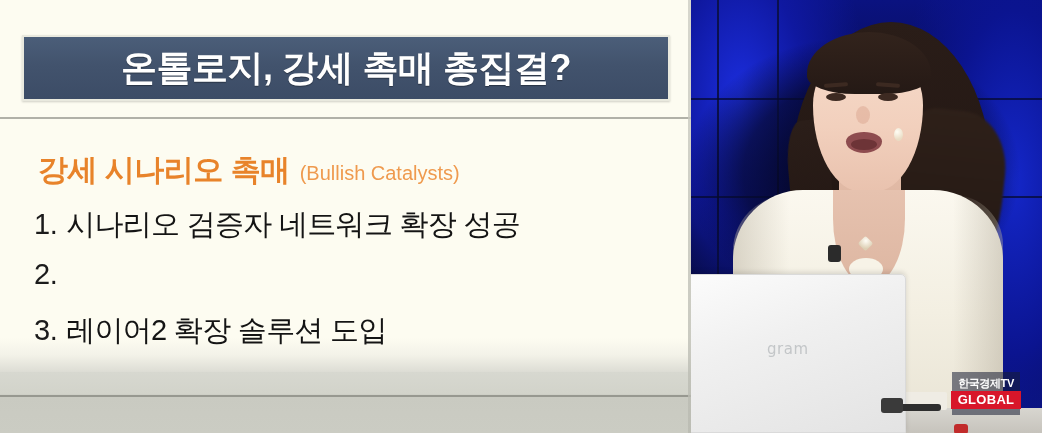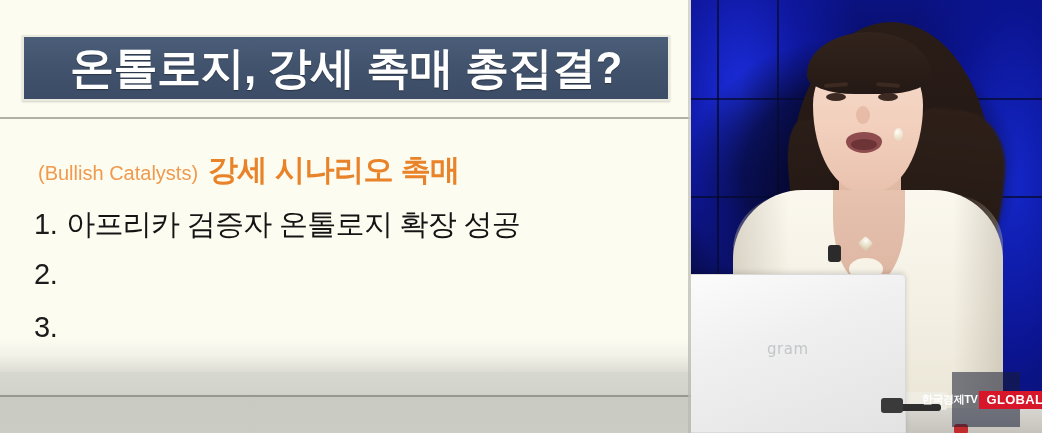--- a/index.html
+++ b/index.html
@@ -71,21 +71,21 @@
     background: linear-gradient(180deg, #4b5e79 0%, #42536d 45%, #3c4c66 100%);
     border: 2px solid #e9e9de;
     box-sizing: border-box;
     display: flex;
     align-items: center;
     justify-content: center;
     box-shadow: 0 1px 2px rgba(0,0,0,.18);
   }
   #title-text {
     color: #ffffff;
-    font-size: 44px;
+    font-size: 36px;
     font-weight: bold;
     letter-spacing: -0.5px;
     line-height: 1;
     text-shadow: 0 1px 1px rgba(0,0,0,.35);
     white-space: nowrap;
   }
 
   
   #header-divider {
     position: absolute;
@@ -432,24 +432,24 @@
     background: #c12b2b;
     border-radius: 3px;
   }
 
   
   #logo-box {
     position: absolute;
     left: 261px;
     top: 372px;
     width: 68px;
-    height: 55px;
+    height: 43px;
     background: rgba(24,30,52,.55);
     display: flex;
-    flex-direction: row;
+    flex-direction: column;
     align-items: center;
     justify-content: center;
     gap: 2px;
   }
   #logo-top {
     color: #ffffff;
     font-size: 11px;
     font-weight: bold;
     letter-spacing: -0.4px;
     line-height: 1;
@@ -473,34 +473,35 @@
 
   <div id="left-panel">
 
     <div id="title-bar">
       <div id="title-text">온톨로지, 강세 촉매 총집결?</div>
     </div>
 
     <div id="header-divider"></div>
 
     <div id="subtitle-row">
+      <span id="subtitle-ko">강세 시나리오 촉매</span>
       <span id="subtitle-en">(Bullish Catalysts)</span>
-      <span id="subtitle-ko">강세 시나리오 촉매</span>
     </div>
 
     <div id="bullet-list">
       <div class="bullet-row">
         <span class="bullet-num">1.</span>
-        <span class="bullet-text">아프리카 검증자 온톨로지 확장 성공</span>
+        <span class="bullet-text">시나리오 검증자 네트워크 확장 성공</span>
       </div>
       <div class="bullet-row">
         <span class="bullet-num">2.</span>
       </div>
       <div class="bullet-row">
         <span class="bullet-num">3.</span>
+        <span class="bullet-text">레이어2 확장 솔루션 도입</span>
       </div>
     </div>
 
     <div id="panel-lower-band"></div>
     <div id="panel-lower-line"></div>
     <div id="panel-right-edge"></div>
   </div>
 
   <div id="studio">
 

